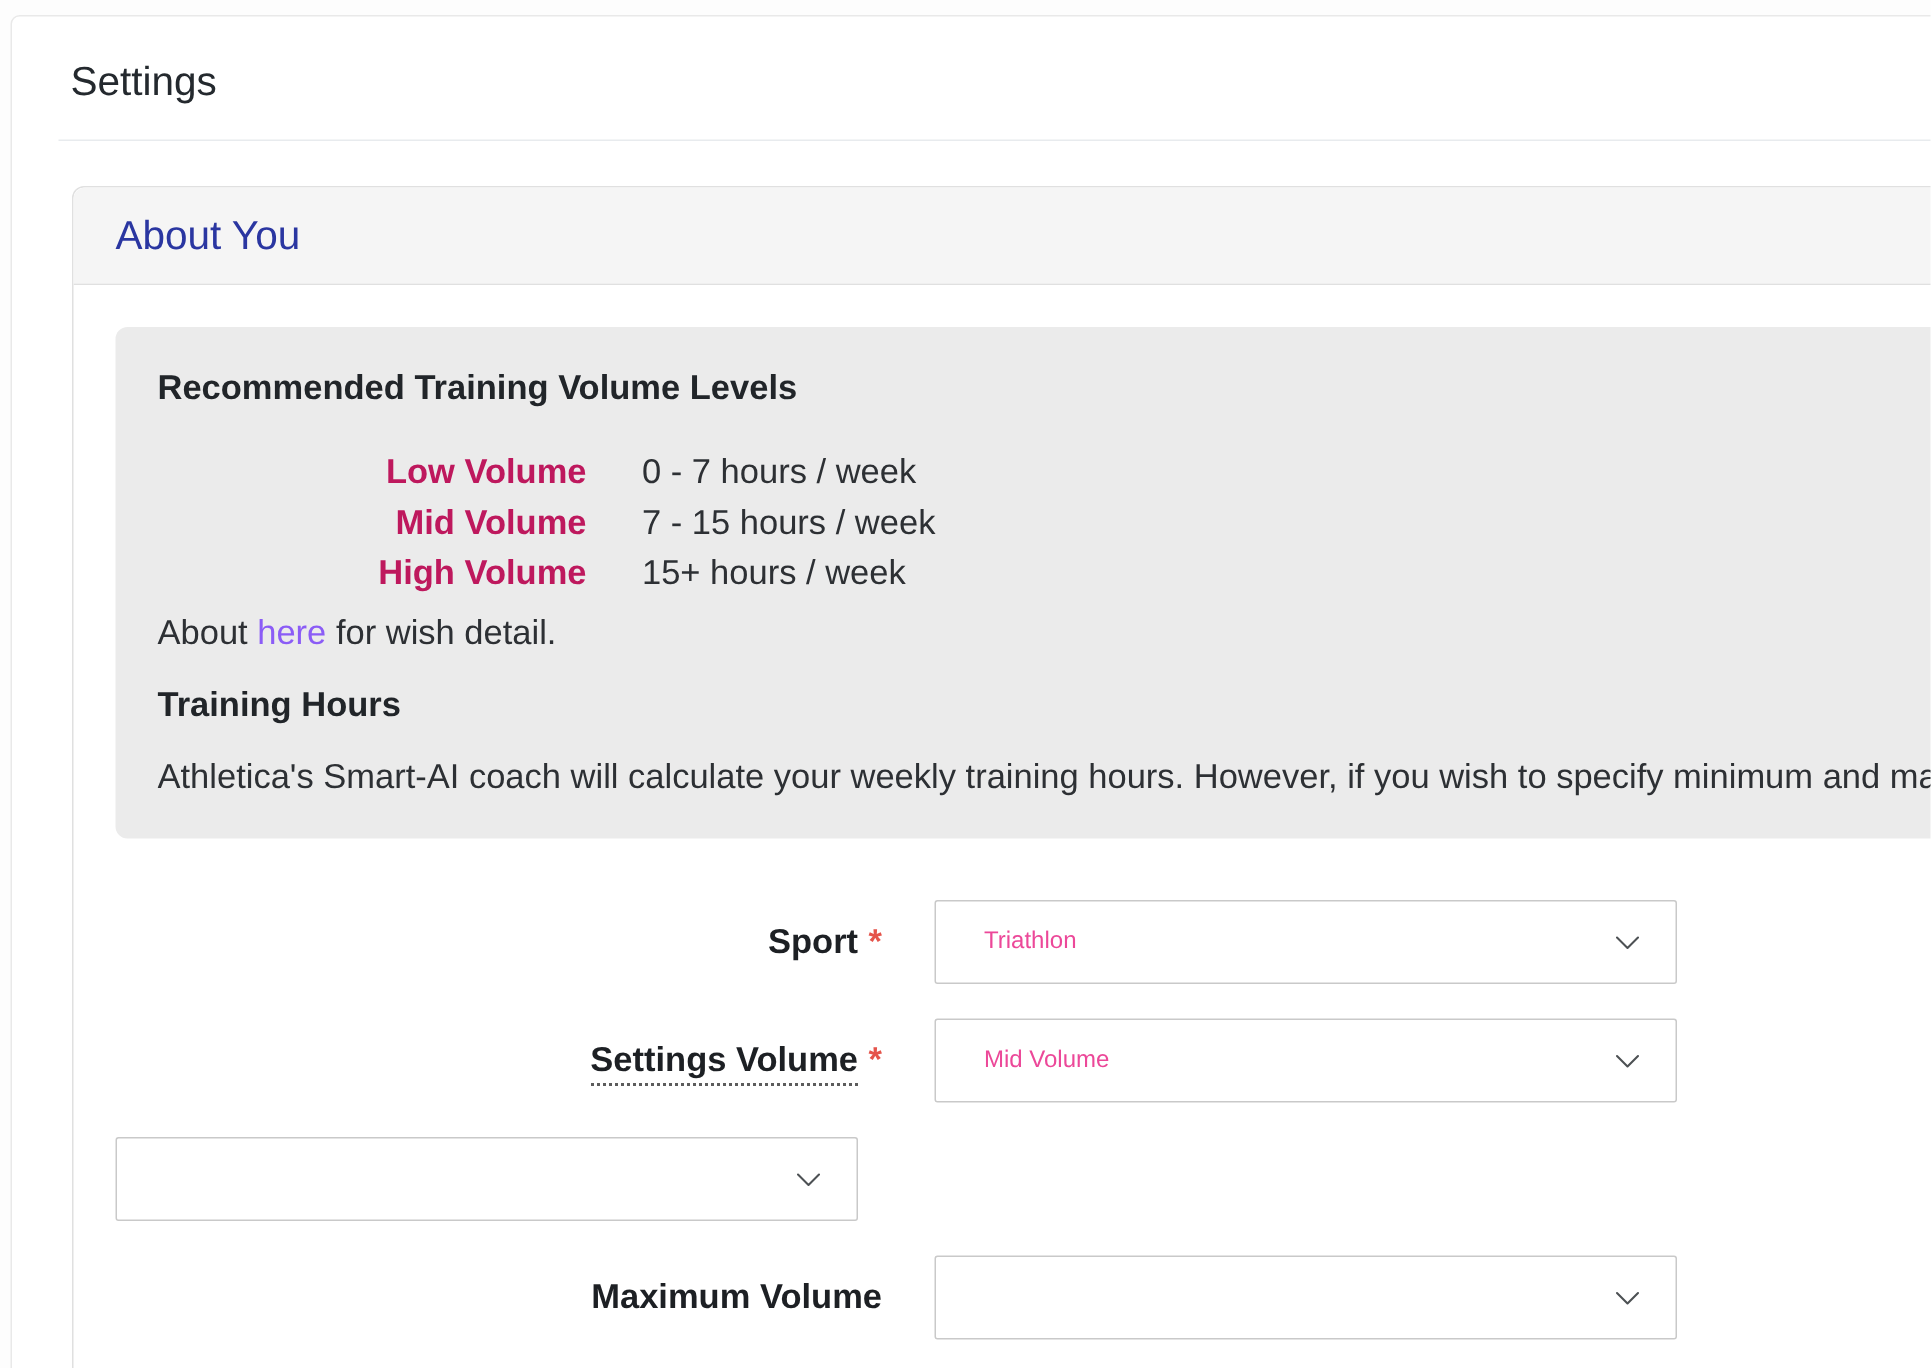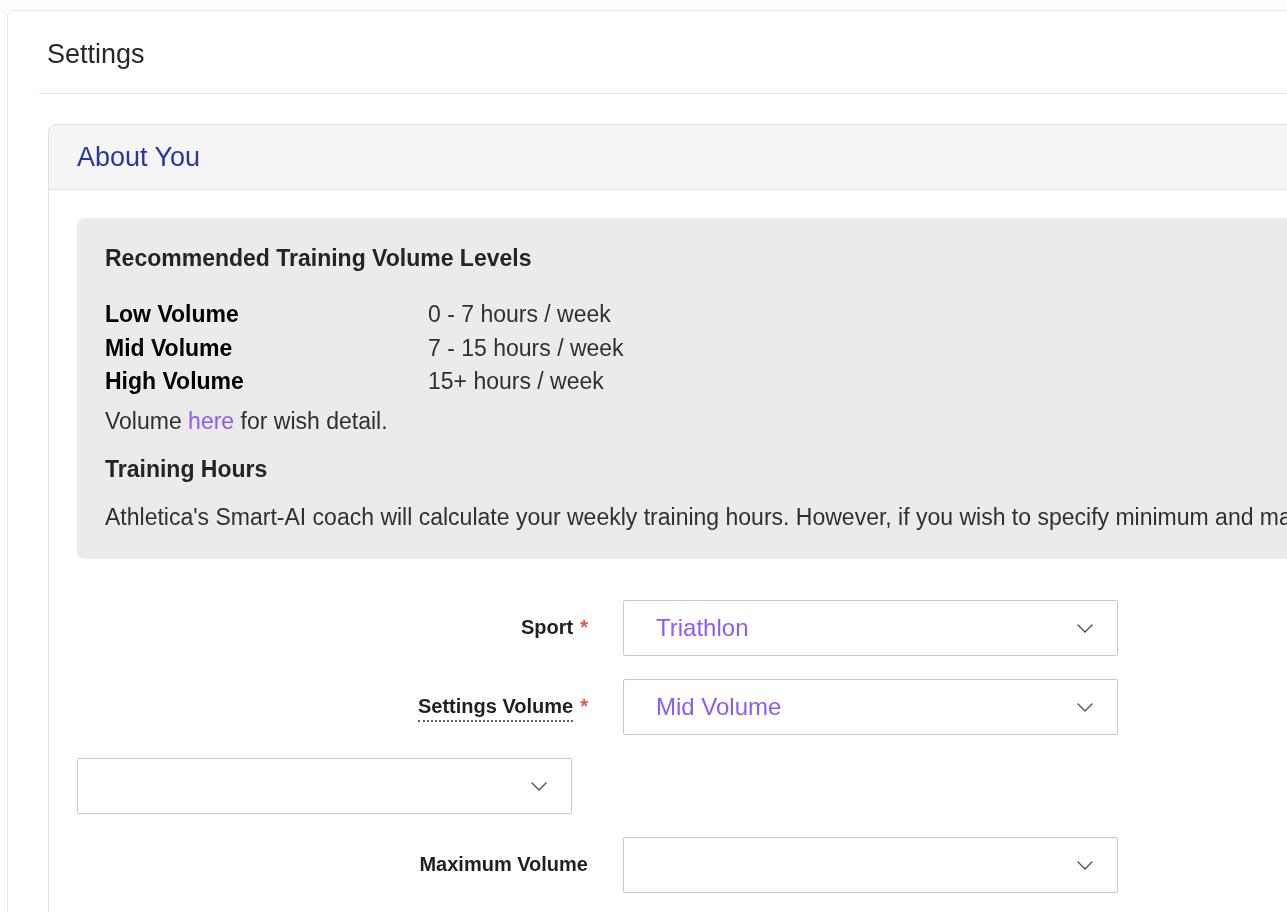--- a/index.html
+++ b/index.html
@@ -62,42 +62,42 @@
     color: #212529;
     line-height: 28px;
   }
   .volume-grid {
     display: grid;
     grid-template-columns: 286px auto;
     column-gap: 37px;
     margin-top: 26px;
     line-height: 33.5px;
   }
-  .volume-label { font-weight: 700; text-align: left; color: #000000; }
+  .volume-label { font-weight: 700; text-align: right; color: #be185d; }
   .volume-value { color: #2d3034; }
   .click-line { margin-top: 8px; line-height: 28px; }
   .detail-link { color: #8b5cf6; text-decoration: none; cursor: pointer; }
   .info-subtitle { margin-top: 20px; }
   .info-paragraph {
     margin-top: 20px;
     line-height: 28px;
     white-space: nowrap;
     overflow: hidden;
   }
   .form-area { margin-top: 41px; }
   .form-row {
     display: flex;
     align-items: center;
     margin-bottom: 23px;
   }
   .form-label {
     width: 511px;
     text-align: right;
     font-weight: 700;
-    font-size: 20px;
+    font-size: 23px;
     color: #1d2024;
     margin-right: 35px;
     white-space: nowrap;
   }
   .label-underlined {
     border-bottom: 2px dotted #5c5c5c;
     padding-bottom: 3px;
   }
   .required-mark {
     color: #e5544b;
@@ -110,22 +110,22 @@
     height: 56px;
     background: #ffffff;
     border: 1px solid #c9c9c9;
     border-radius: 2px;
     display: flex;
     align-items: center;
     padding: 0 60px 0 32px;
     cursor: pointer;
   }
   .select-value {
-    font-size: 24px;
-    color: #8b5cf6;
+    font-size: 16px;
+    color: #ec4899;
     white-space: nowrap;
     overflow: hidden;
   }
   .chevron {
     position: absolute;
     right: 20px;
     top: 50%;
     transform: translateY(-50%);
     width: 24px; height: 24px;
     pointer-events: none;
@@ -151,21 +151,21 @@
 
         <div class="volume-grid">
           <div class="volume-label">Low Volume</div>
           <div class="volume-value">0 - 7 hours / week</div>
           <div class="volume-label">Mid Volume</div>
           <div class="volume-value">7 - 15 hours / week</div>
           <div class="volume-label">High Volume</div>
           <div class="volume-value">15+ hours / week</div>
         </div>
 
-        <p class="click-line"><span>Volume</span> <a class="detail-link">here</a> <span>for wish detail.</span></p>
+        <p class="click-line"><span>About</span> <a class="detail-link">here</a> <span>for wish detail.</span></p>
 
         <div class="info-subtitle">Training Hours</div>
         <p class="info-paragraph">Athletica's Smart-AI coach will calculate your weekly training hours. However, if you wish to specify minimum and maximum</p>
       </div>
 
       <div class="form-area">
 
         <div class="form-row">
           <div class="form-label"><span>Sport</span><span class="required-mark">*</span></div>
           <div class="select-box">

